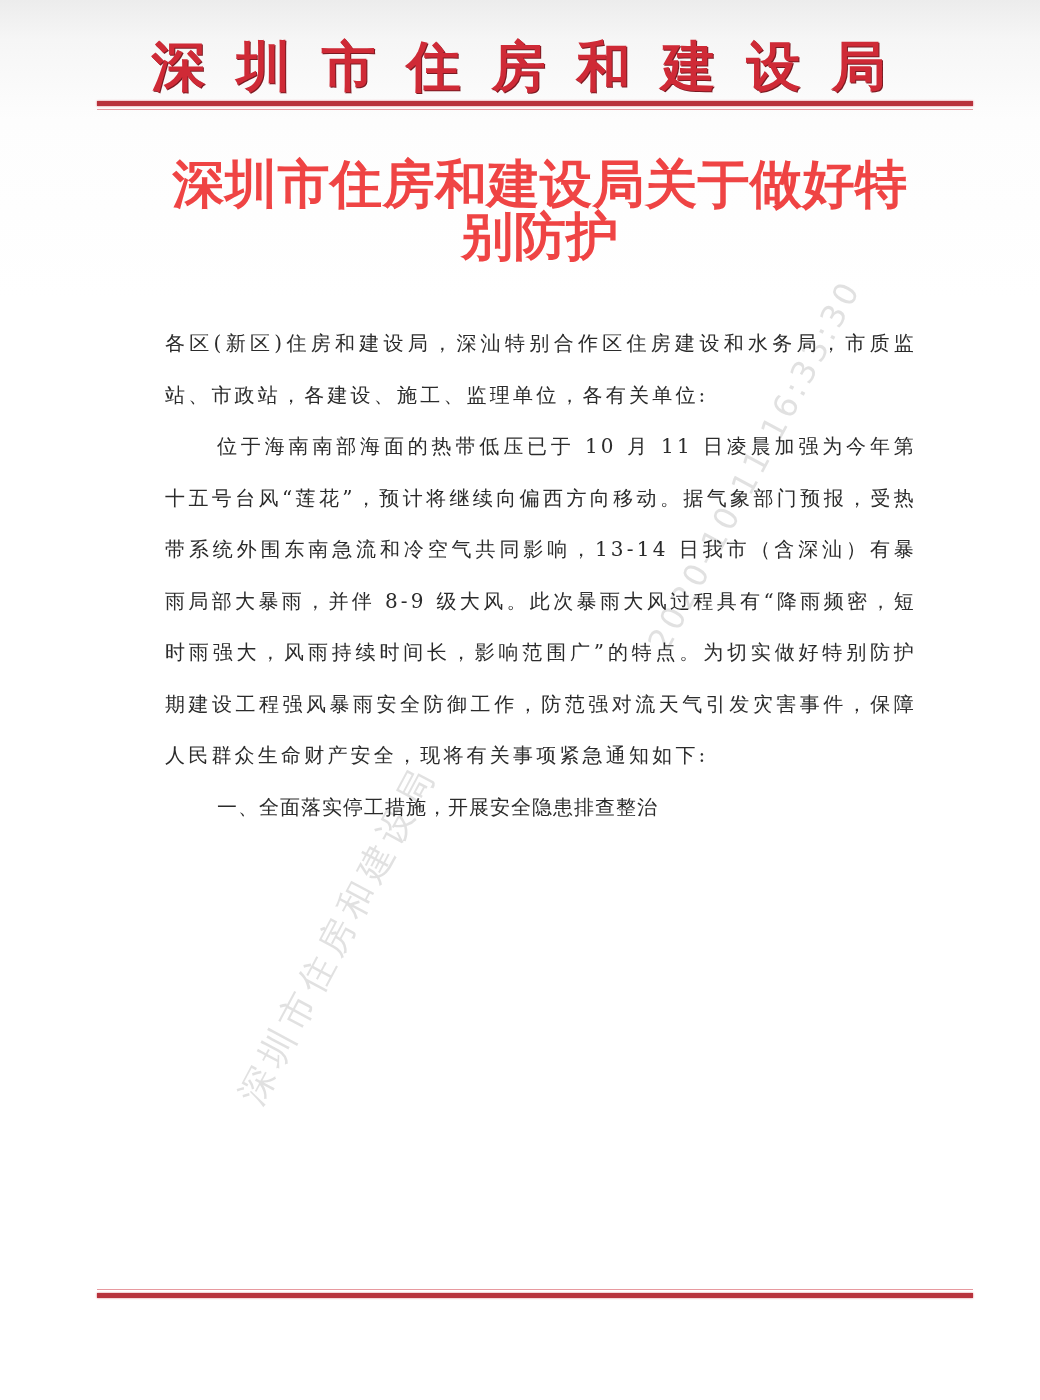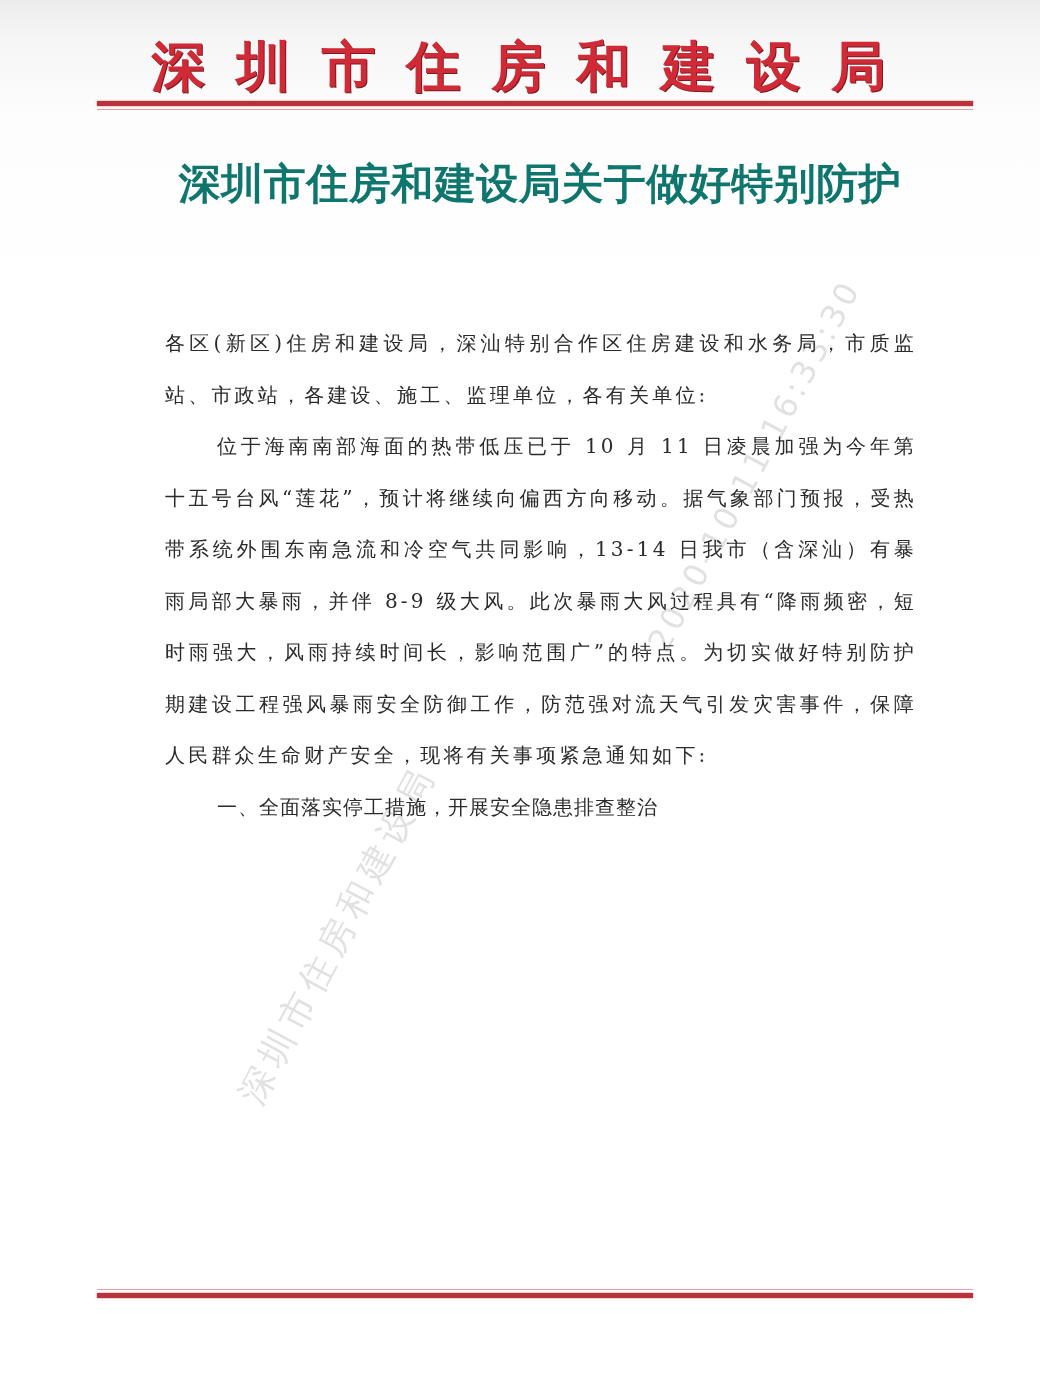--- a/index.html
+++ b/index.html
@@ -23,22 +23,22 @@
   .rule { position: absolute; left: 97px; width: 876px; }
   .rule-top { top: 101px; }
   .rule-bottom { top: 1289px; }
   .rule .thick { height: 5px; background: #b8323c; box-shadow: 0 0 2px #d45a63; }
   .rule .thin { height: 1px; margin-top: 3px; background: #e79aa0; }
   .rule-bottom .thin { margin-top: 0; margin-bottom: 3px; }
   .title {
     position: absolute; left: 150px; top: 158px; width: 780px;
     text-align: center;
     font-family: "DejaVu Sans", "Liberation Sans", sans-serif;
-    font-weight: bold; font-size: 42px; line-height: 52px;
-    color: #0f766e; letter-spacing: 0.5px;
+    font-weight: bold; font-size: 52px; line-height: 52px;
+    color: #ef4444; letter-spacing: 0.5px;
   }
   .body-text {
     position: absolute; left: 165px; top: 318px; width: 752px;
     font-size: 20px; line-height: 51.5px;
     letter-spacing: 3.2px;
     color: #2b2b2b;
     text-align: justify;
   }
   .body-text p { margin: 0; }
   .indent { text-indent: 52px; }

